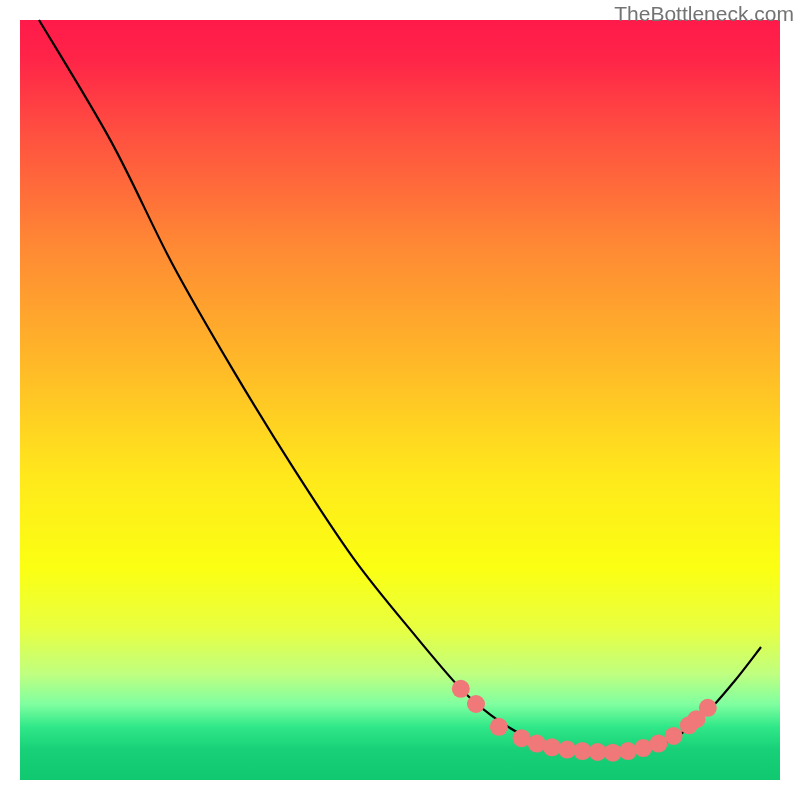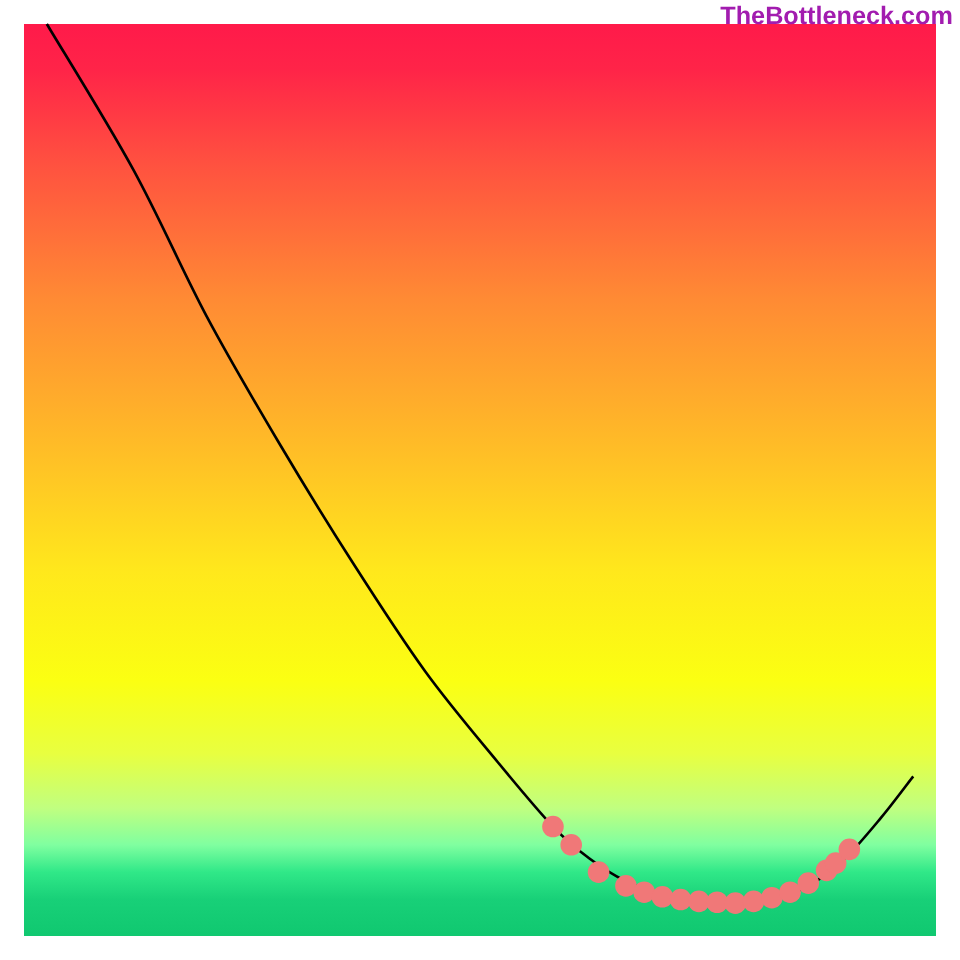--- a/index.html
+++ b/index.html
@@ -13,23 +13,23 @@
   }
   .chart-container {
     position: relative;
     width: 800px;
     height: 800px;
   }
   .watermark {
     position: absolute;
     top: 2px;
     right: 6px;
-    color: #a21caf;
+    color: #737373;
     font-size: 21px;
-    font-weight: bold;
+    font-weight: normal;
     z-index: 10;
     font-family: Arial, sans-serif;
   }
   svg {
     display: block;
   }
 </style>
 </head>
 <body>
 

